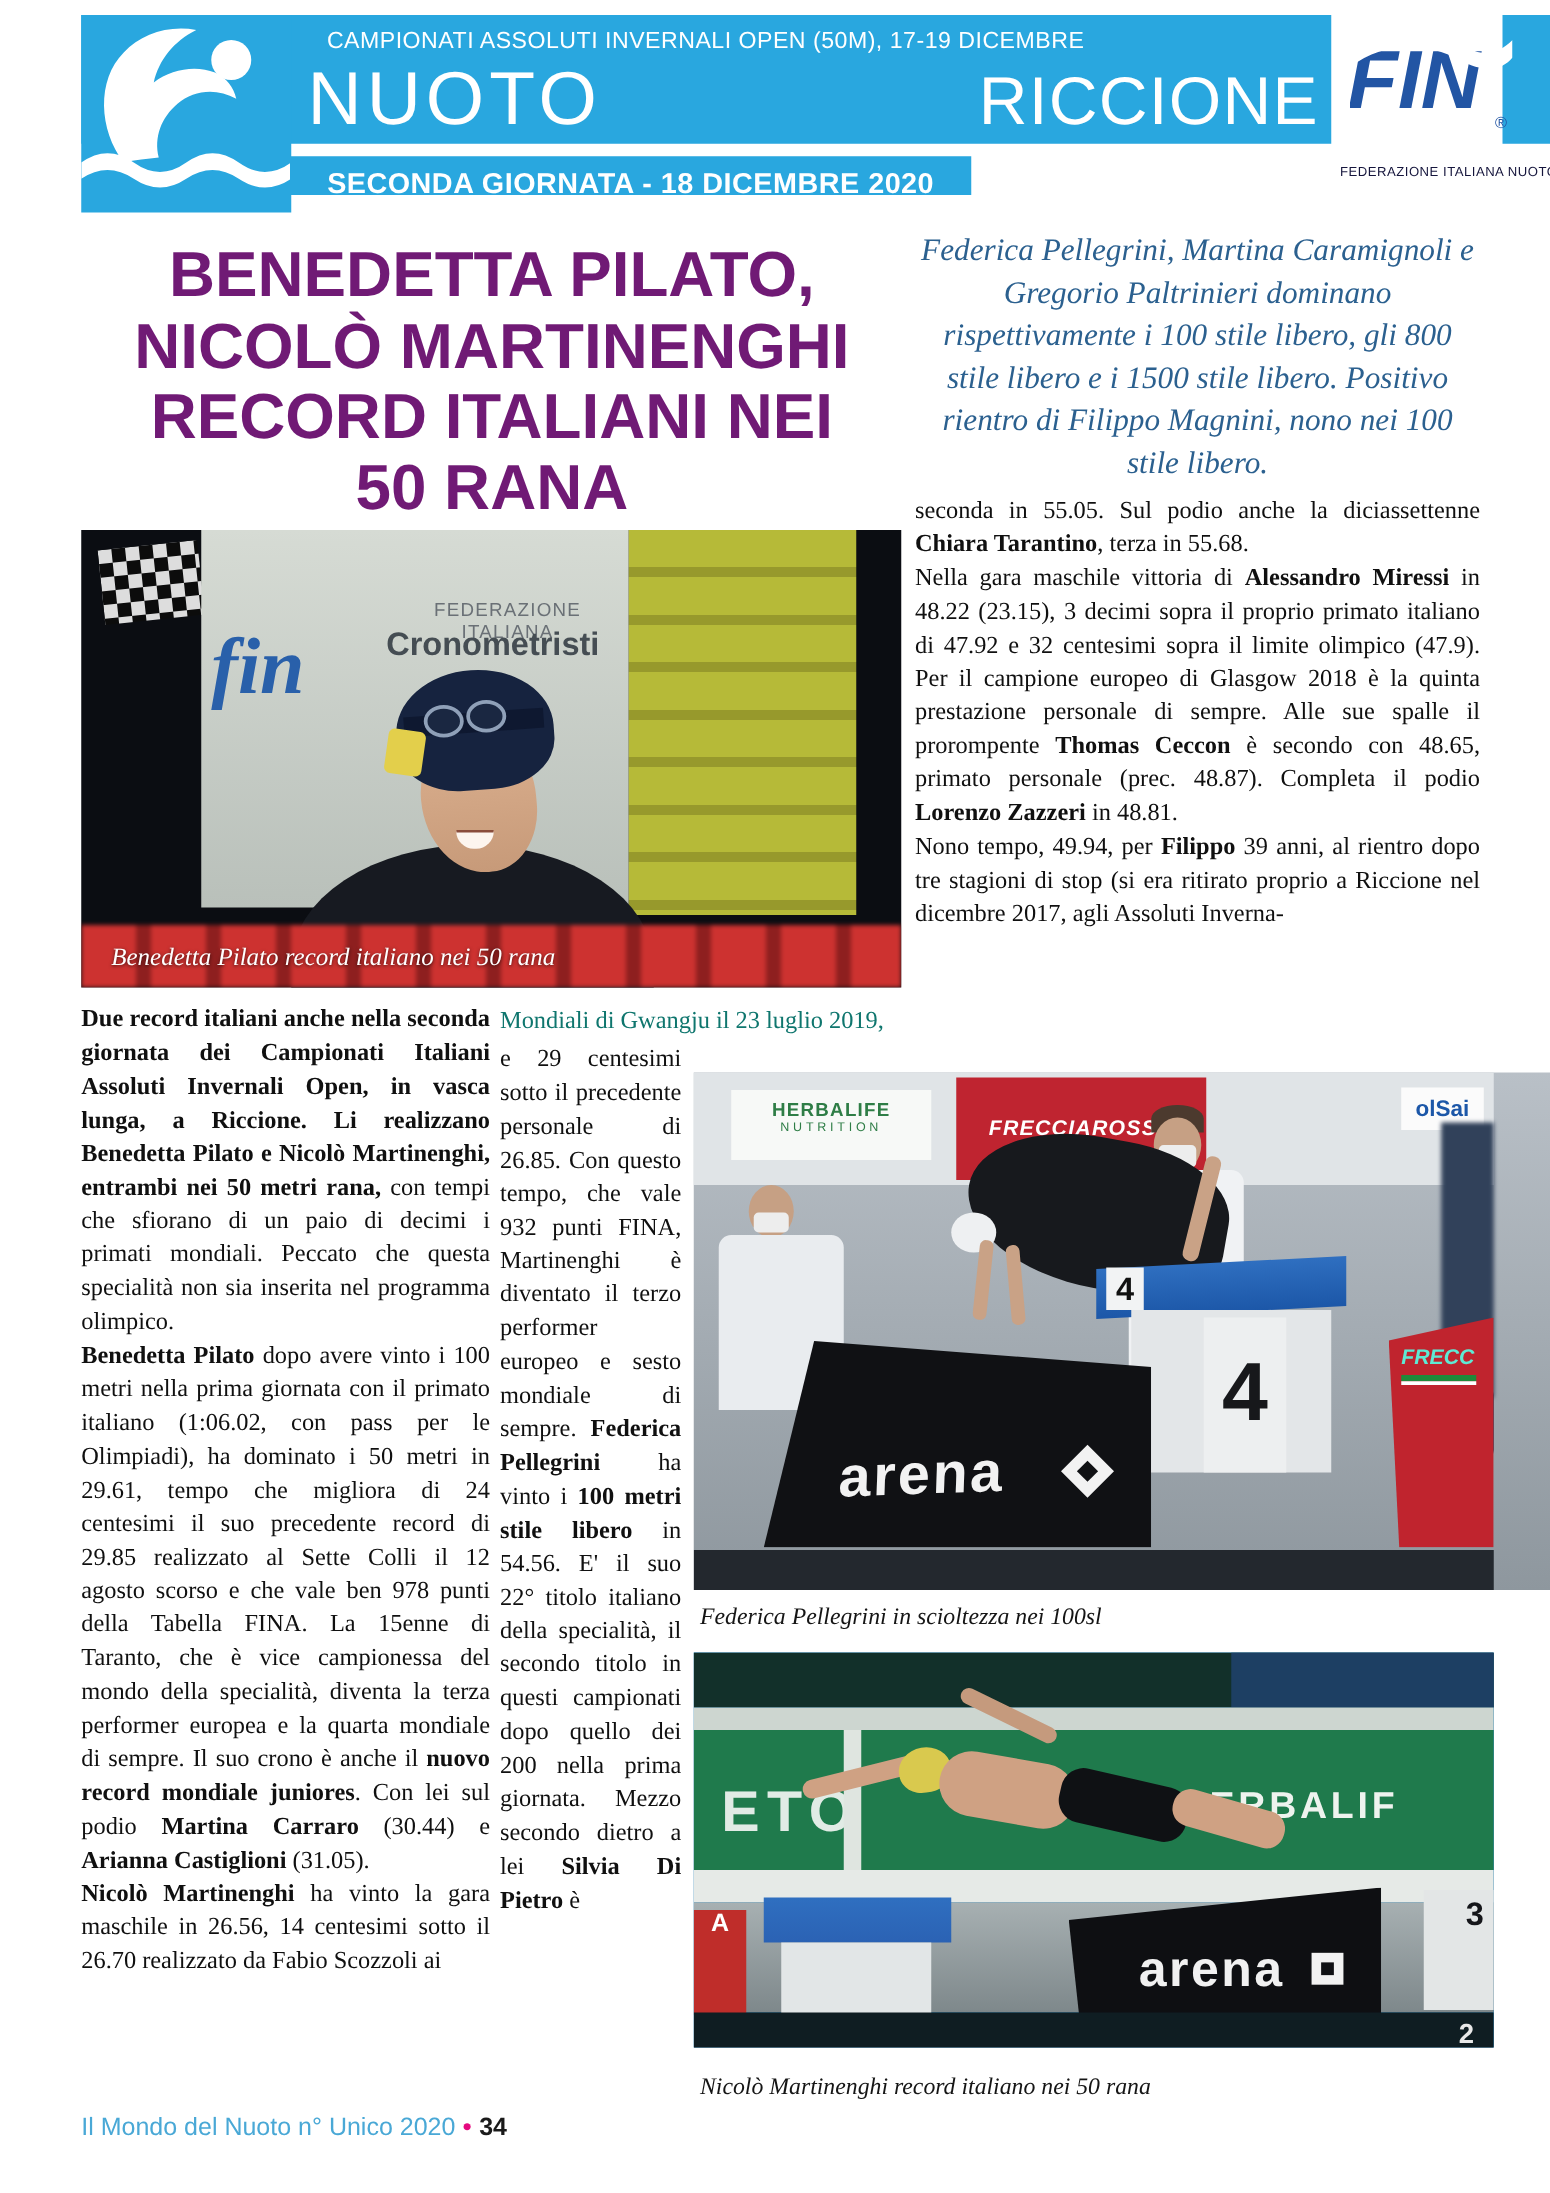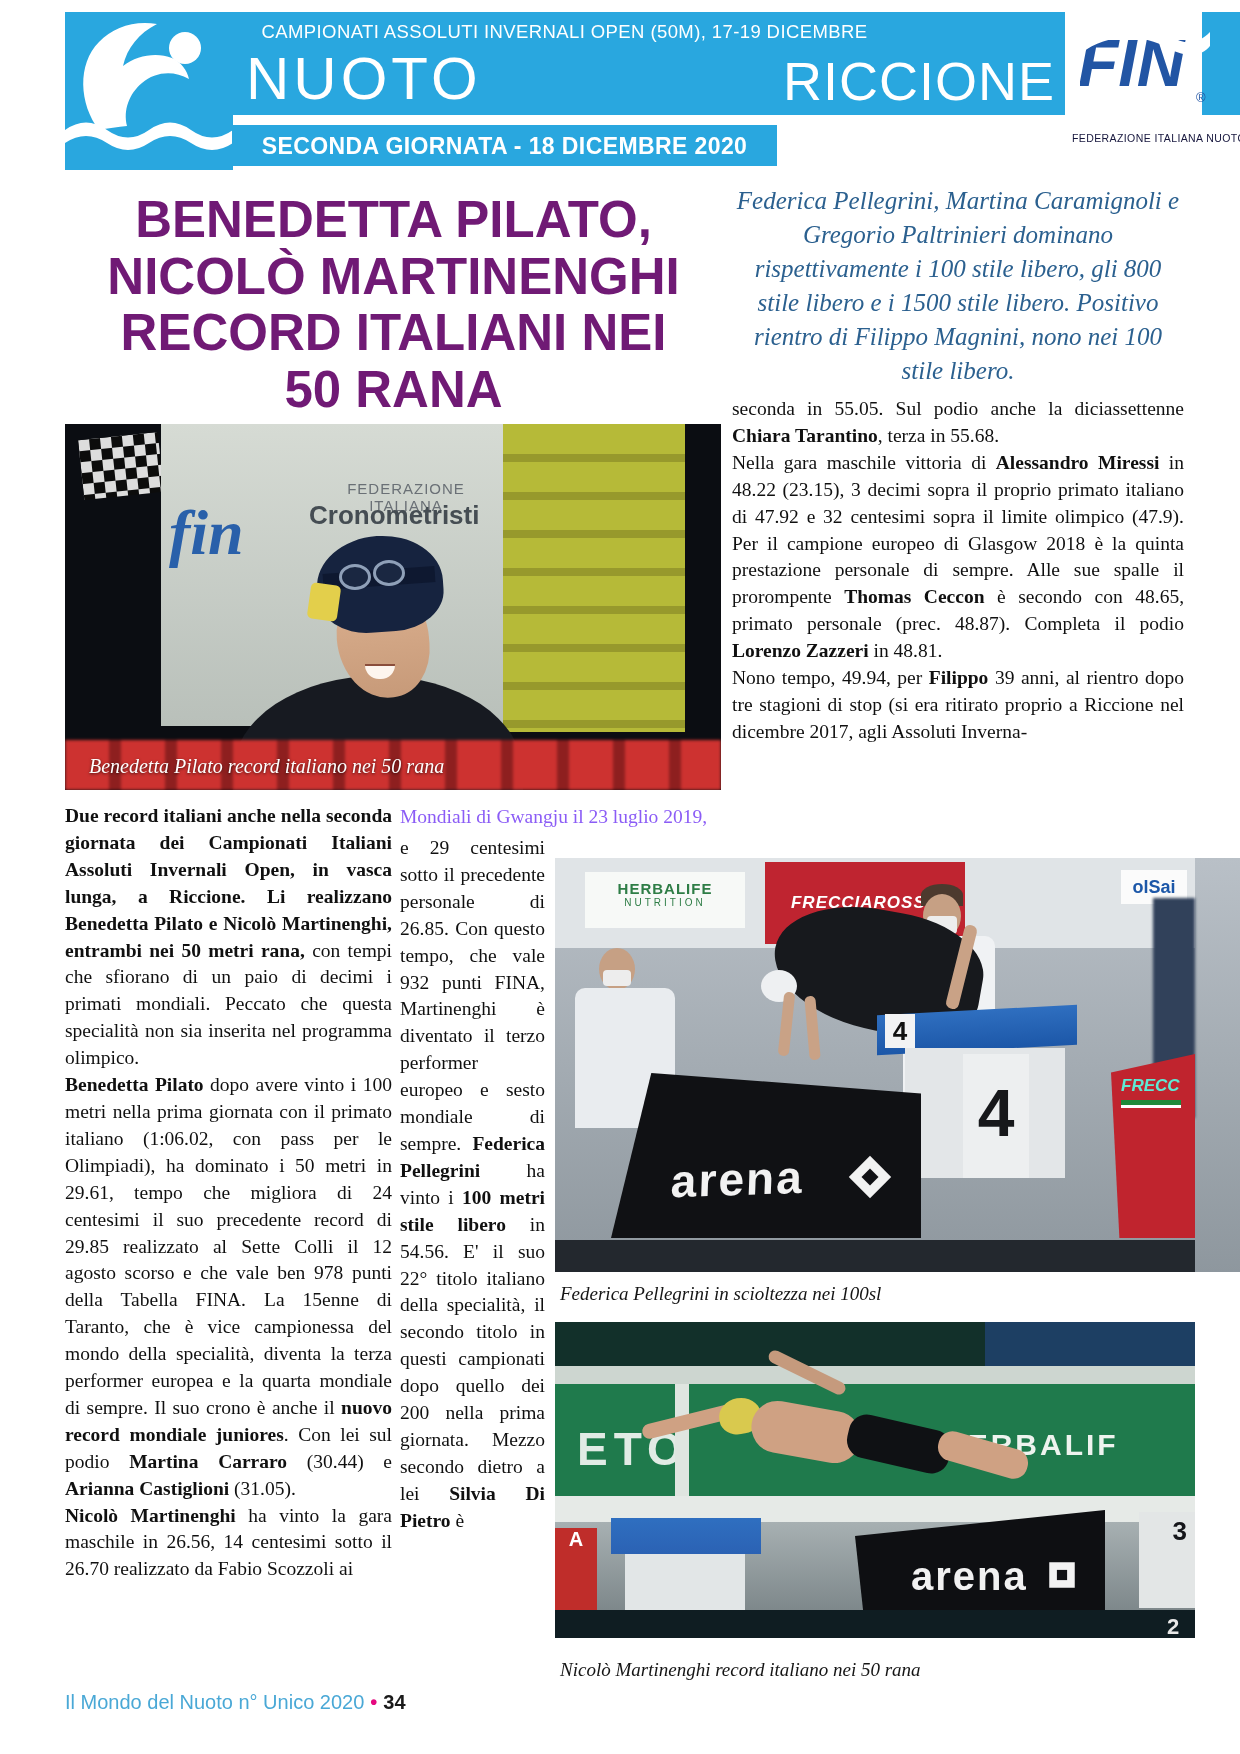--- a/index.html
+++ b/index.html
@@ -14,34 +14,34 @@
   .logo-box{left:65px;top:12px;width:168px;height:158px;background:#29a7df;}
   .kicker{left:232px;top:21px;width:665px;text-align:center;color:#fff;
           font-size:18.5px;letter-spacing:.4px;}
   .section-title{left:246px;top:44px;color:#fff;font-size:60px;letter-spacing:4px;font-weight:400;}
   .location-title{left:660px;top:50px;width:395px;text-align:right;color:#fff;
                   font-size:54px;font-weight:normal;letter-spacing:1px;}
   .right-strip{left:1202px;top:12px;width:38px;height:103px;background:#29a7df;}
   .fin-wrap{left:1080px;top:20px;width:130px;height:130px;}
   .fin-caption{left:1072px;top:132px;width:170px;font-size:10.5px;letter-spacing:.4px;
                color:#15153c;white-space:nowrap;}
-  .day-banner{left:232px;top:125px;width:545px;height:41px;background:#29a7df;color:#fff;
+  .day-banner{left:232px;top:125px;width:545px;height:31px;background:#29a7df;color:#fff;
               font-weight:bold;font-size:23px;text-align:center;line-height:43px;letter-spacing:.4px;}
 
   
   .headline{left:65px;top:192px;width:657px;text-align:center;color:#701a75;
             font-weight:bold;font-size:51px;line-height:1.11;}
   .standfirst{left:732px;top:184px;width:452px;text-align:center;font-style:italic;
               color:#2b608f;font-size:25px;line-height:1.36;}
 
   
   .bodytxt{font-size:19.5px;line-height:1.38;text-align:justify;color:#101010;}
   .bodytxt p{margin:0;}
   .left-col{left:65px;top:803px;width:327px;}
-  .mid-lead{left:400px;top:806px;white-space:nowrap;font-size:19.5px;color:#8b5cf6;}
+  .mid-lead{left:400px;top:806px;white-space:nowrap;font-size:19.5px;color:#0f766e;}
   .mid-col{left:400px;top:835px;width:145px;}
   .right-col{left:732px;top:396px;width:452px;}
 
   
   .photo{overflow:hidden;}
   .ph-caption-ov{position:absolute;left:24px;bottom:12px;color:#fff;font-style:italic;
                  font-size:20px;text-shadow:0 1px 3px rgba(0,0,0,.7);}
   .caption{font-style:italic;font-size:19px;color:#151515;}
 
   

